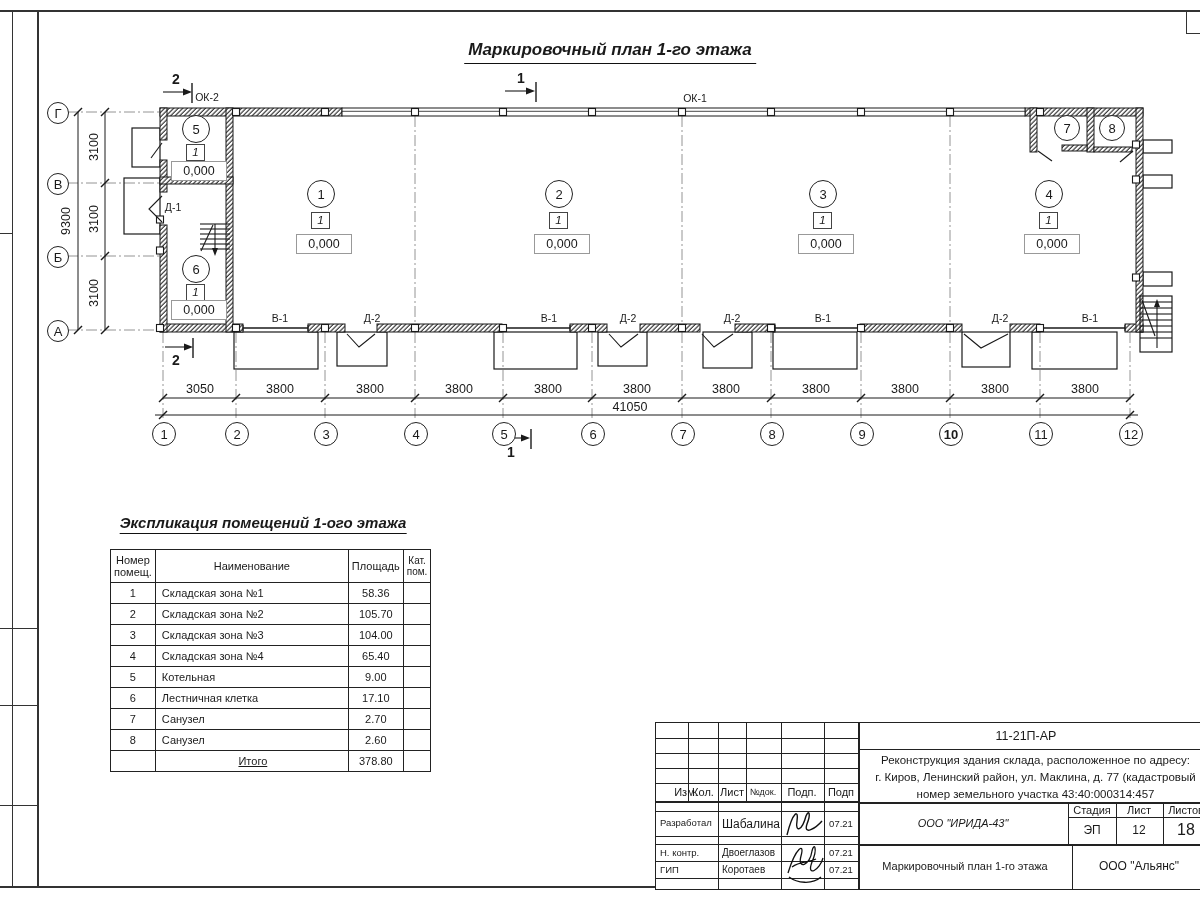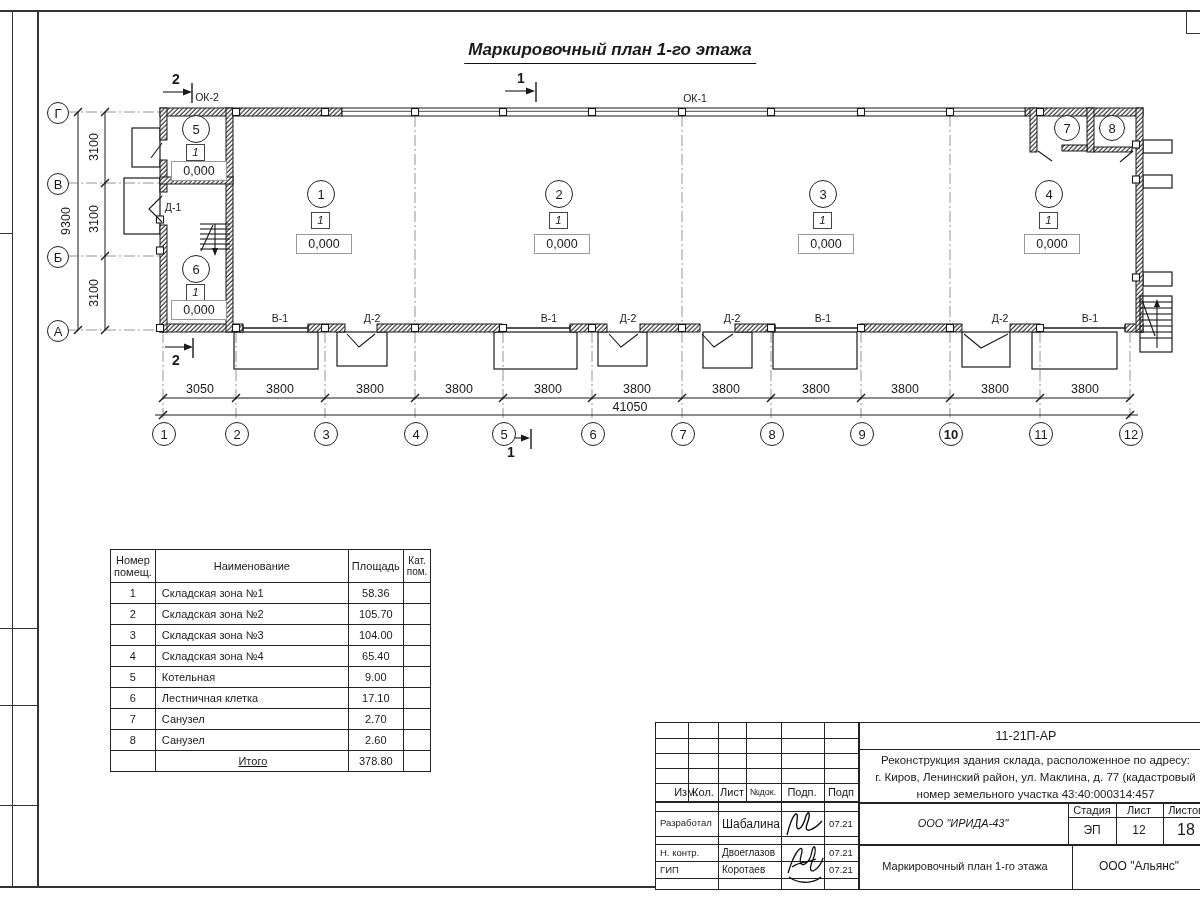--- a/index.html
+++ b/index.html
@@ -323,20 +323,21 @@
   <div class="ctr dimt" style="left:459px;top:389px;">3800</div>
   <div class="ctr dimt" style="left:548px;top:389px;">3800</div>
   <div class="ctr dimt" style="left:637px;top:389px;">3800</div>
   <div class="ctr dimt" style="left:726px;top:389px;">3800</div>
   <div class="ctr dimt" style="left:816px;top:389px;">3800</div>
   <div class="ctr dimt" style="left:905px;top:389px;">3800</div>
   <div class="ctr dimt" style="left:995px;top:389px;">3800</div>
   <div class="ctr dimt" style="left:1085px;top:389px;">3800</div>
   <div class="ctr dimt" style="left:630px;top:407px;">41050</div>
 
+  <div class="ctr tbl-title" style="left:263px;top:524px;">Экспликация помещений 1-ого этажа</div>
   <table class="expl">
     <colgroup>
         <col style="width:35px">
         <col style="width:193px">
         <col style="width:47px">
         <col style="width:25px">
       </colgroup>
     <thead>
       <tr>
         <th>Номер помещ.</th>

